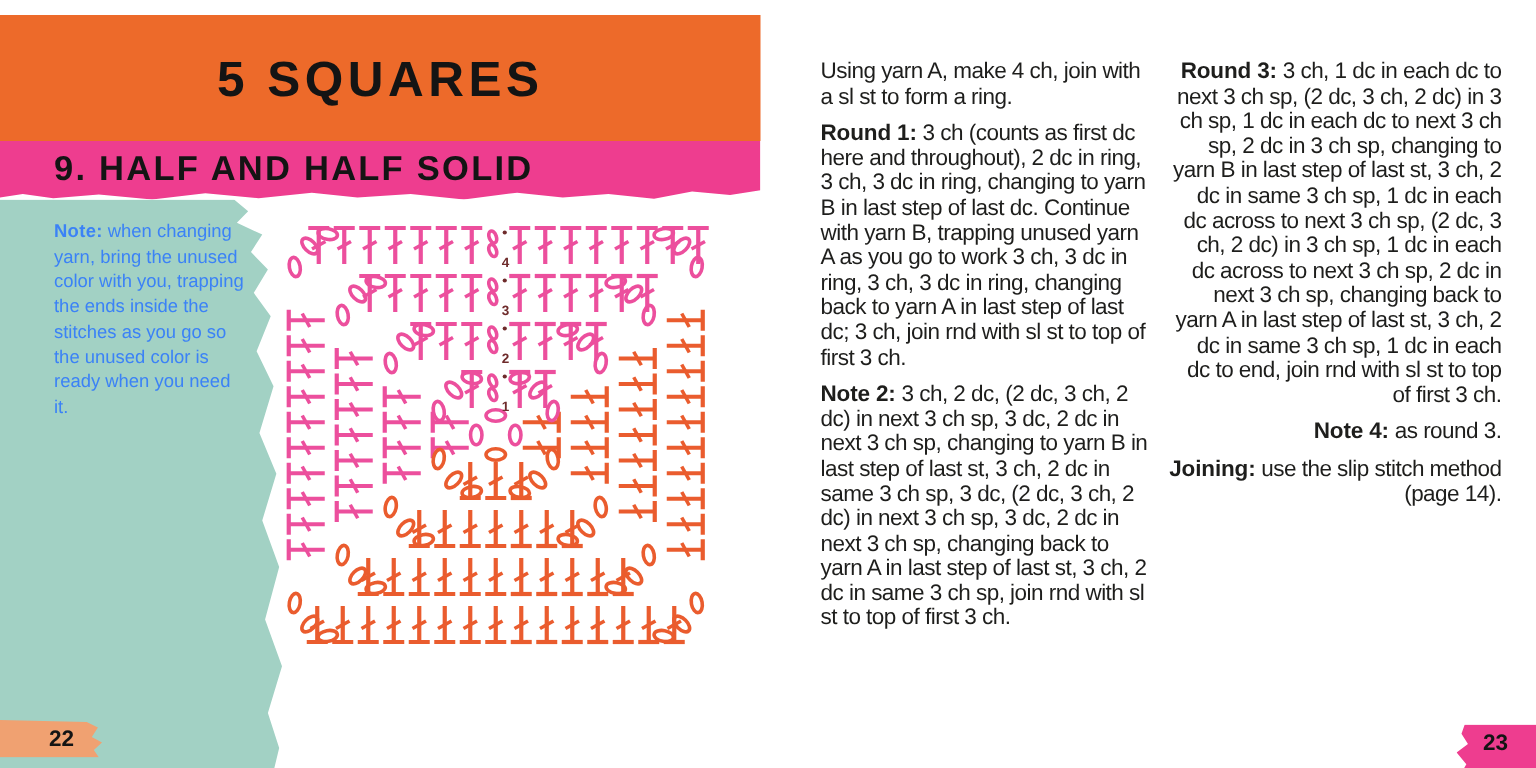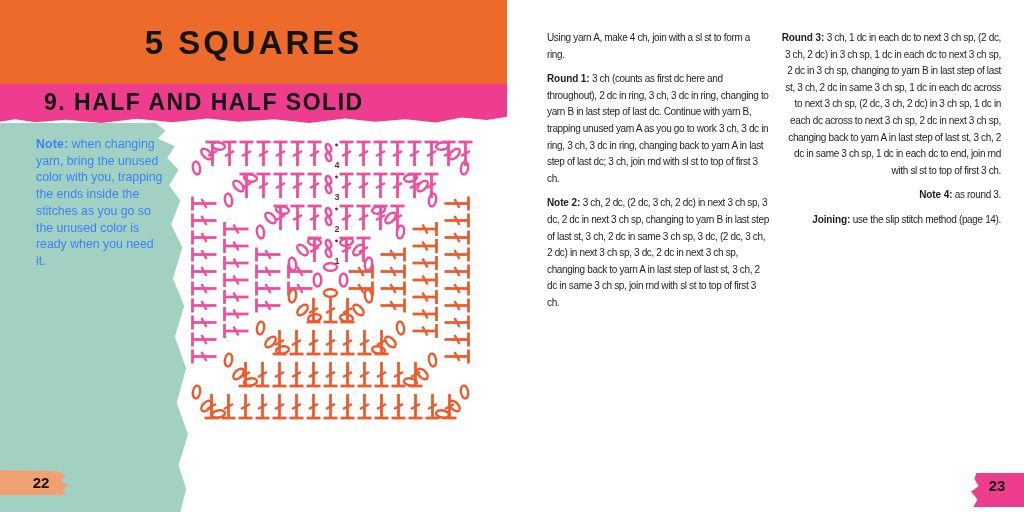--- a/index.html
+++ b/index.html
@@ -15,35 +15,35 @@
   .orange-block{left:0;top:0;width:507px;height:84px;background:var(--orange);}
   .series-title{
     position:absolute;left:0;right:0;top:24px;text-align:center;
     font-size:33px;font-weight:bold;letter-spacing:3px;color:#141414;
   }
   .pink-banner{
     left:0;top:84px;width:507px;height:41px;background:var(--pink);
     clip-path:polygon(0% 0%,100% 0%,100% 80%,96% 88%,91% 82%,86% 94%,80% 86%,74% 92%,68% 84%,61% 95%,54% 86%,47% 92%,41% 84%,34% 93%,27% 85%,20% 95%,13% 87%,7% 93%,3% 86%,0% 92%);
   }
   .pattern-title{
-    position:absolute;left:44px;top:5px;
+    position:absolute;left:36px;top:5px;
     font-size:23px;font-weight:bold;letter-spacing:1.5px;color:#141414;white-space:nowrap;
   }
   .teal-sidebar{
     left:0;top:123px;width:188px;height:389px;background:var(--teal);
     clip-path:polygon(0 0,83% 0,88% 2%,84% 4%,93% 6%,89% 9%,95% 12%,90% 16%,96% 20%,91% 26%,97% 32%,92% 40%,98% 47%,93% 55%,99% 63%,94% 72%,100% 80%,95% 88%,99% 94%,96% 100%,0 100%);
   }
   .note{
     left:36px;top:136px;width:128px;
     font-size:12.3px;line-height:1.36;color:#3b82f6;
   }
   .note strong{letter-spacing:0.2px;}
 
   
-  .col{top:30px;width:222px;font-size:10px;line-height:16.6px;letter-spacing:-0.35px;}
+  .col{top:30px;width:222px;font-size:15px;line-height:16.6px;letter-spacing:-0.35px;}
   .col1{left:547px;}
   .col2{left:779px;text-align:right;}
   .col p{margin:0 0 8px 0;}
   .col strong{letter-spacing:-0.1px;}
 
   
   .pagenum{
     font-size:15px;font-weight:bold;color:#141414;text-align:center;
   }
   .pagenum-left{
@@ -55,21 +55,21 @@
     left:970px;top:473px;width:54px;height:34px;line-height:26px;background:var(--pink);
     clip-path:polygon(12% 0,100% 0,100% 100%,6% 100%,14% 78%,2% 55%,16% 38%,8% 18%);
   }
 
   #diagram{position:absolute;left:179px;top:130px;width:303px;height:300px;}
   #diagram text{font-family:"Liberation Sans",sans-serif;font-weight:bold;}
 </style>
 </head>
 <body style="--orange: #ED6A2A; --pink: #EE3D8F; --teal: #A2D1C4; --salmon: #F0A171;">
 
-<div style="position:absolute;inset:0;">
+<div style="position:absolute;inset:0;margin-top:10px;">
 
   <div class="block orange-block">
     <div class="series-title">5 SQUARES</div>
   </div>
 
   <div class="block pink-banner">
     <div class="pattern-title">9. HALF AND HALF SOLID</div>
   </div>
 
   <div class="block teal-sidebar"></div>

